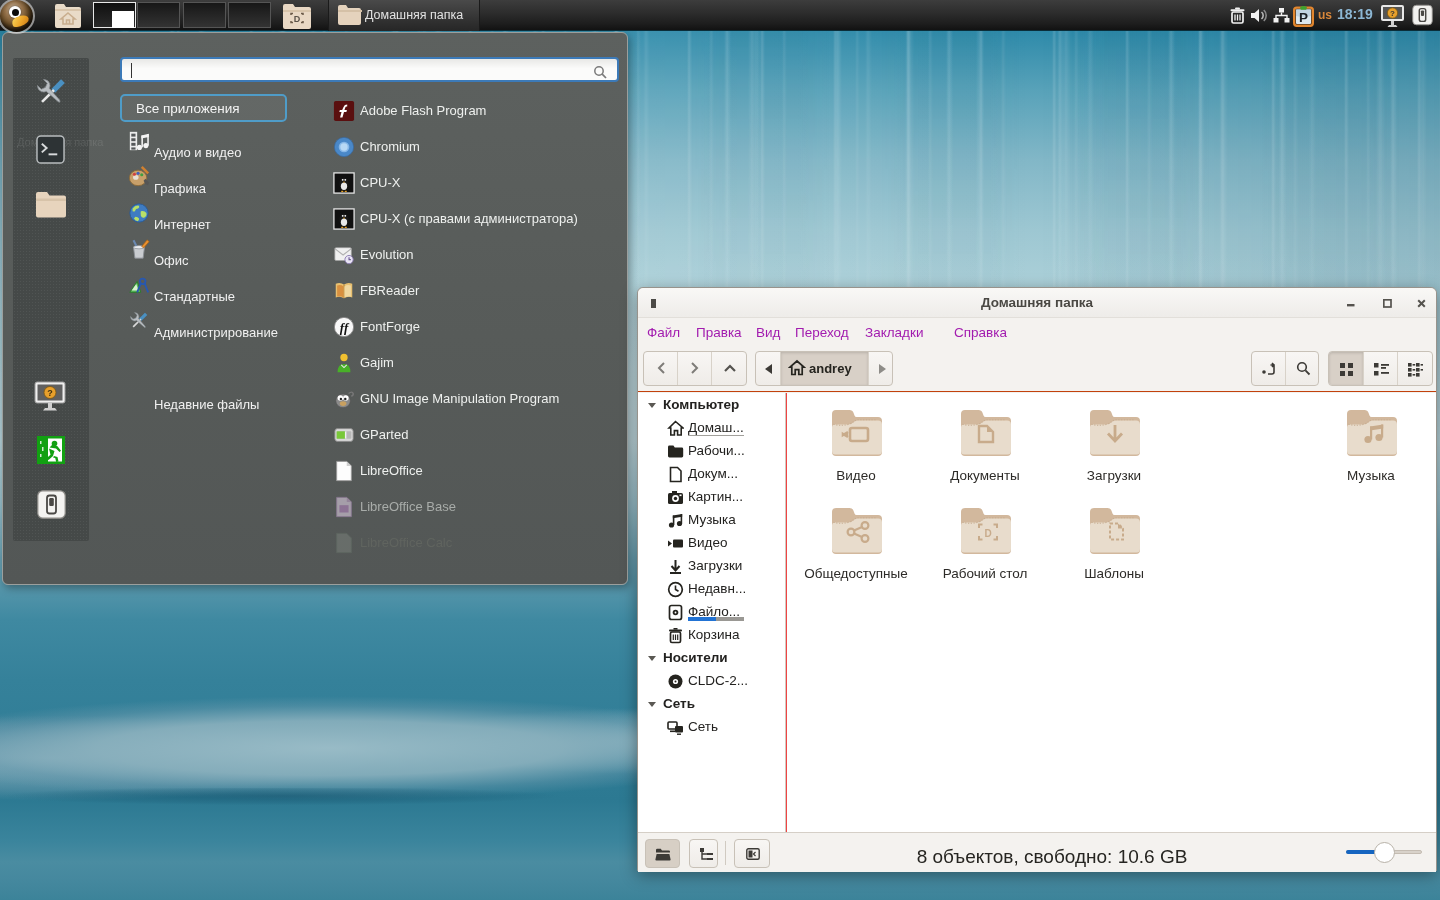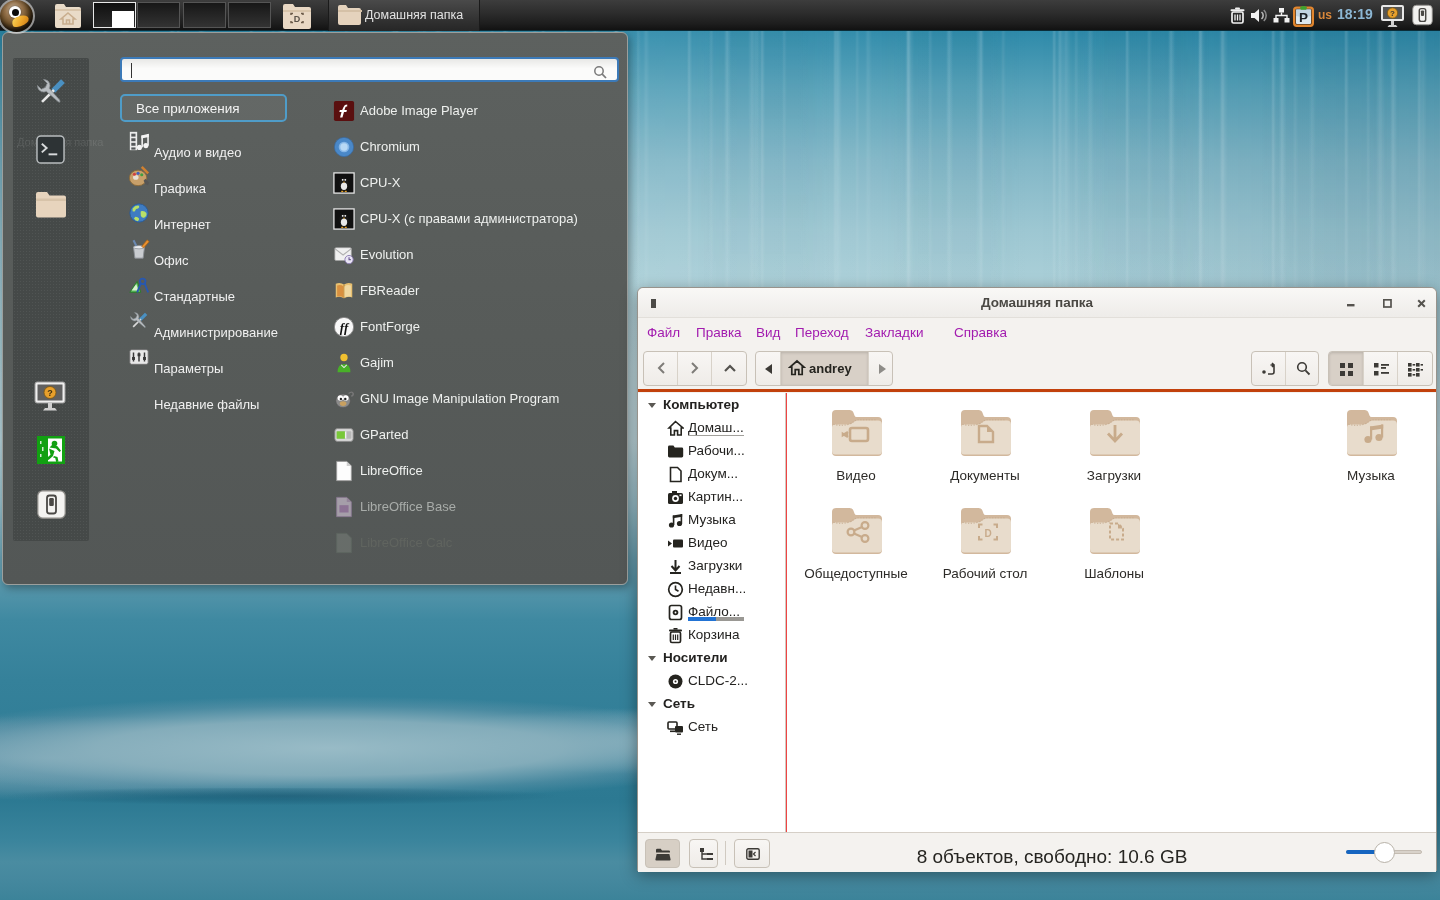--- a/index.html
+++ b/index.html
@@ -81,21 +81,21 @@
 #win { position:absolute; left:637px; top:287px; width:800px; height:584px;
  background:#f4f2ef; border:1px solid #97938c; border-radius:6px 6px 0 0; box-shadow:0 4px 16px rgba(0,0,0,0.38); }
 #titlebar { position:absolute; left:0; top:0; width:100%; height:30px;
  background:linear-gradient(180deg,#f9f8f6,#eeece9); border-bottom:1px solid #e2dfda; border-radius:6px 6px 0 0; }
 #titlebar .title { position:absolute; left:0; right:0; top:7px; text-align:center; font-size:13.5px; font-weight:bold; color:#4a4843; }
 #titlebar .appicon { position:absolute; left:13px; top:11px; width:5px; height:9px; background:#4c4a46; }
 
 #menubar { position:absolute; left:0; top:30px; width:100%; height:30px; background:#f4f2ef; }
 #menubar span { position:absolute; top:7px; font-size:13.5px; color:#a21caf; }
 
-#toolbar { position:absolute; left:0; top:60px; width:100%; height:44px; background:#f4f2ef; border-bottom:3px solid #c2410c; }
+#toolbar { position:absolute; left:0; top:60px; width:100%; height:44px; background:#f4f2ef; border-bottom:1px solid #c2410c; }
 .tbgroup { position:absolute; top:3px; height:35px; border:1px solid #c8c1b7; border-radius:4px; background:linear-gradient(180deg,#f8f6f4,#efece8); }
 .tbseg { position:absolute; top:0; height:33px; border-right:1px solid #d8d2c9; }
 
 #body { position:absolute; left:0; top:105px; width:100%; height:439px; background:#ef4444; }
 #sidebar { position:absolute; left:0; top:0; width:148px; height:100%; border-right:1px solid #cfc9c0; background:#fff; }
 .srow { position:absolute; left:0; width:100%; height:23px; font-size:13.5px; color:#232220; }
 .srow.hdr { font-weight:bold; }
 .srow .sicon { position:absolute; left:29px; top:3px; width:17px; height:17px; }
 .srow .stext { position:absolute; left:50px; top:3px; }
 .srow .harrow { position:absolute; left:10px; top:9px; width:0; height:0; border-left:4.5px solid transparent; border-right:4.5px solid transparent; border-top:5.5px solid #5a5853; }
@@ -245,42 +245,30 @@
           <g transform="rotate(45 12 12)">
             <rect x="10.2" y="1" width="3.6" height="9" fill="#4a90c2"></rect>
             <rect x="11.1" y="9" width="1.8" height="12" fill="#d8d8d8"></rect>
           </g>
           <g transform="rotate(-45 12 12)">
             <path d="M9 2 q-2.5 2.5-1 5.5 q0.8 1.8 2.5 2.3 l0.8 11 q0.4 2 1.4 0 l0.8-11 q1.7-0.5 2.5-2.3 q1.5-3-1-5.5 l0 4 -3 1.2 L9 6 z" fill="#b9bec2" stroke="#80868a" stroke-width="0.6"></path>
           </g>
         </svg>
         <span class="ct">Администрирование</span>
       </div>
-  <div class="cat" style="top:312px;">
-        <svg class="ci" width="24" height="24" viewBox="0 0 24 24">
-          <rect x="2" y="4" width="20" height="16" rx="2" fill="#e8e8e8" stroke="#707070" stroke-width="1"></rect>
-          <g stroke="#383838" stroke-width="1.6">
-            <path d="M6 7 v10 M12 7 v10 M18 7 v10"></path>
-          </g>
-          <rect x="4.4" y="12" width="3.2" height="3.2" fill="#383838"></rect>
-          <rect x="10.4" y="8" width="3.2" height="3.2" fill="#383838"></rect>
-          <rect x="16.4" y="12" width="3.2" height="3.2" fill="#383838"></rect>
-        </svg>
-        <span class="ct">Параметры</span>
-      </div>
   <div class="cat" style="top:348px;">
         <span class="ct">Недавние файлы</span>
       </div>
 
   <div class="app" style="top:66px;">
         <svg class="ai" width="24" height="24" viewBox="0 0 24 24">
           <rect x="1" y="1" width="22" height="22" rx="2" fill="#5a0f0f"></rect>
           <path d="M15.5 5 q-3 0-4 2.5 L10 11 h-2.5 l-0.6 2 H9.3 l-1.6 6 h2.6 l1.7-6 h2.6 l0.6-2 h-2.7 l0.8-2.6 q0.4-1.4 2.2-1.2 z" fill="#fff"></path>
         </svg>
-        <span class="at">Adobe Image Player</span>
+        <span class="at">Adobe Flash Program</span>
       </div>
   <div class="app" style="top:102px;">
         <svg class="ai" width="24" height="24" viewBox="0 0 24 24">
           <circle cx="12" cy="12" r="10.5" fill="#4a88c8"></circle>
           <circle cx="12" cy="12" r="10.5" fill="none" stroke="#3a6aa0" stroke-width="0.8"></circle>
           <circle cx="12" cy="12" r="5.8" fill="#88b8e8"></circle>
           <circle cx="12" cy="12" r="4" fill="#b8d8f4"></circle>
         </svg>
         <span class="at">Chromium</span>
       </div>

